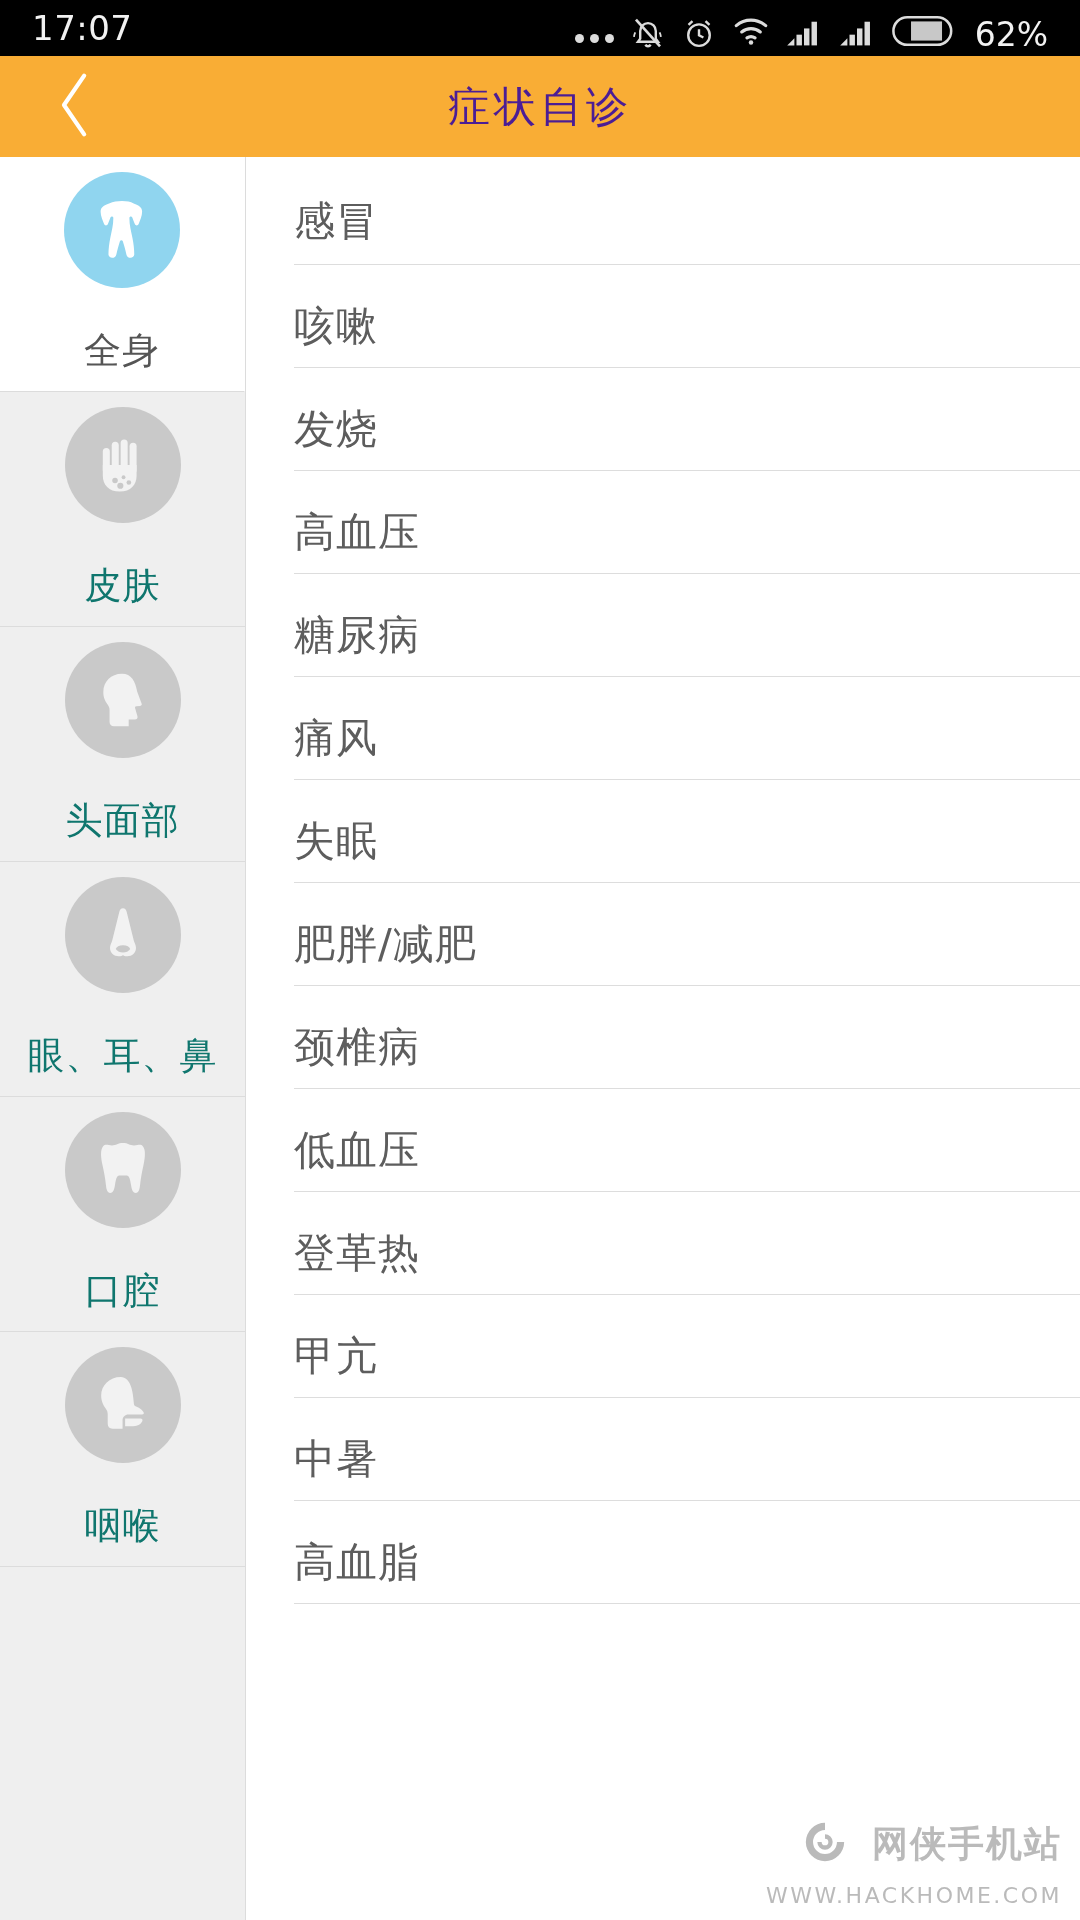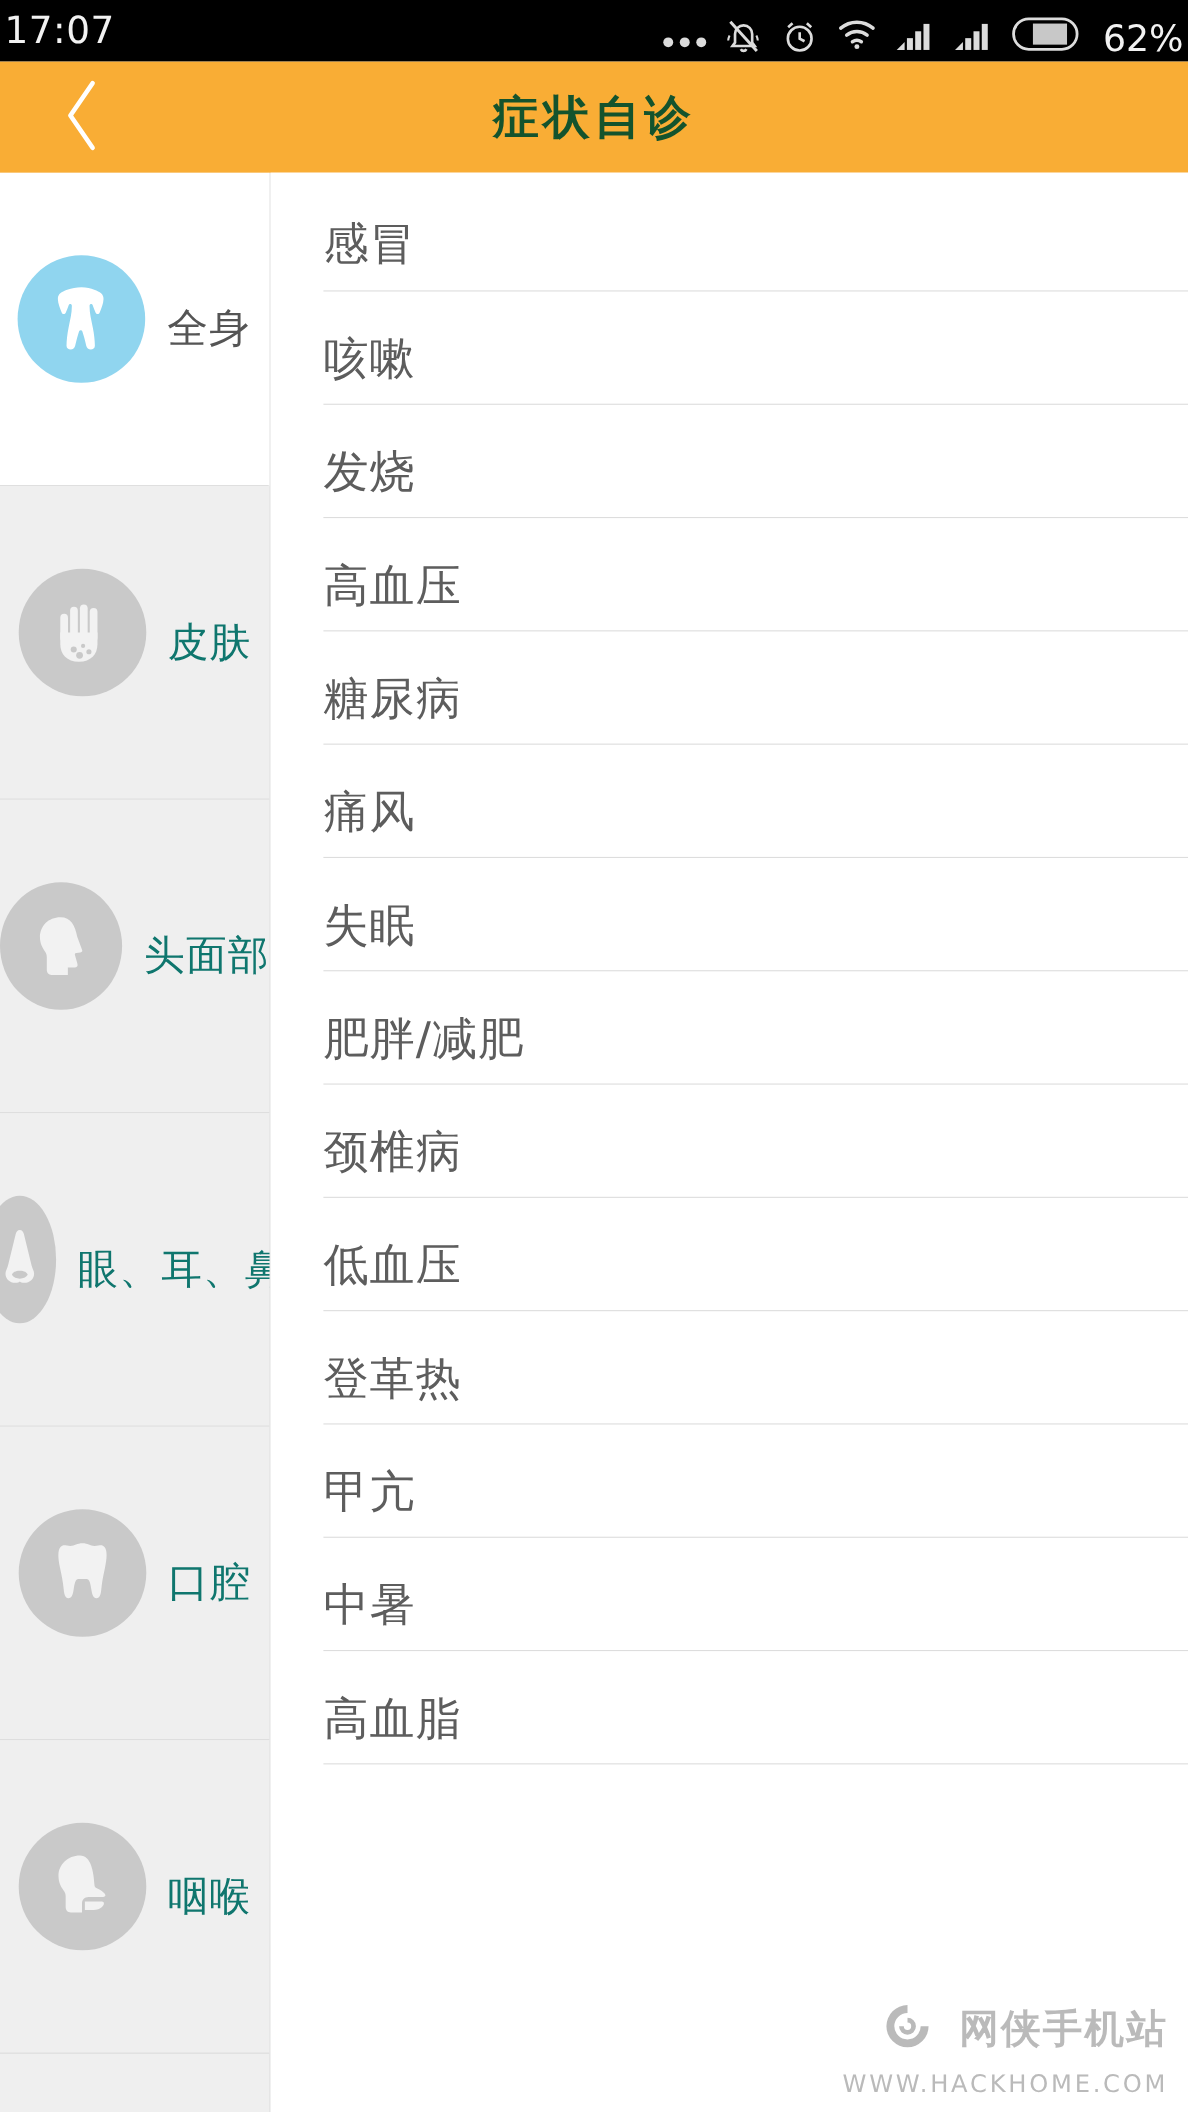--- a/index.html
+++ b/index.html
@@ -7,52 +7,52 @@
     width:1080px; height:1920px;
     background:#ffffff;
     font-family:"DejaVu Sans","Liberation Sans",sans-serif;
     overflow:hidden;
   }
   .screen { position:relative; width:1080px; height:1920px; background:#fff; }
 
   
   .statusbar{
     position:relative; height:56px; background:#000; color:#e8e8e8;
-    display:flex; align-items:center; padding:0 4px;
+    display:flex; align-items:center; padding:0 32px;
   }
   .sb-clock{ font-size:34px; letter-spacing:0.5px; color:#f2f2f2; font-weight:400; }
   .sb-right{ margin-left:auto; display:flex; align-items:flex-start; gap:17px;margin-top:12px; }
   .sb-ico{ display:flex; align-items:center; justify-content:center; }
   .sb-dots{ display:flex; gap:6px; align-items:flex-end; height:34px; padding-bottom:6px;}
   .sb-dots i{ width:9px;height:9px;border-radius:50%;background:#dcdcdc; display:block;}
   .sb-batt-text{ font-size:33px; color:#f2f2f2; margin-left:4px; }
 
   
   .titlebar{
     position:relative; height:101px; background:#f9ad35;
     display:flex; align-items:center; justify-content:center;
   }
   .back-btn{
     position:absolute; left:30px; top:0; bottom:0;
     width:90px; display:flex; align-items:center; justify-content:center;
   }
   .title-text{
-    font-size:42px; color:#14532d; letter-spacing:4px; font-weight:700;
+    font-size:42px; color:#4c1d95; letter-spacing:4px; font-weight:400;
   }
 
   
   .content{ display:flex; height:1763px; width:1080px; background:#fff; }
 
   
   .sidebar{
     width:246px; flex:0 0 246px; background:#efefef;
     border-right:1px solid #dcdcdc; overflow:hidden;
   }
   .side-item{
-    height:285px; display:flex; flex-direction:row;
+    height:235px; display:flex; flex-direction:column;
     align-items:center; justify-content:center;
     border-bottom:1px solid #dcdcdc; background:#efefef; position:relative;gap:20px;
   }
   .side-item.active{ background:#ffffff; border-right:1px solid #ffffff; }
   .side-circle{
     width:116px;height:116px;border-radius:50%;
     background:#c9c9c9; display:flex;align-items:center;justify-content:center;
     margin-bottom:18px;
   }
   .side-item.active .side-circle{ background:#90d5ef; }

